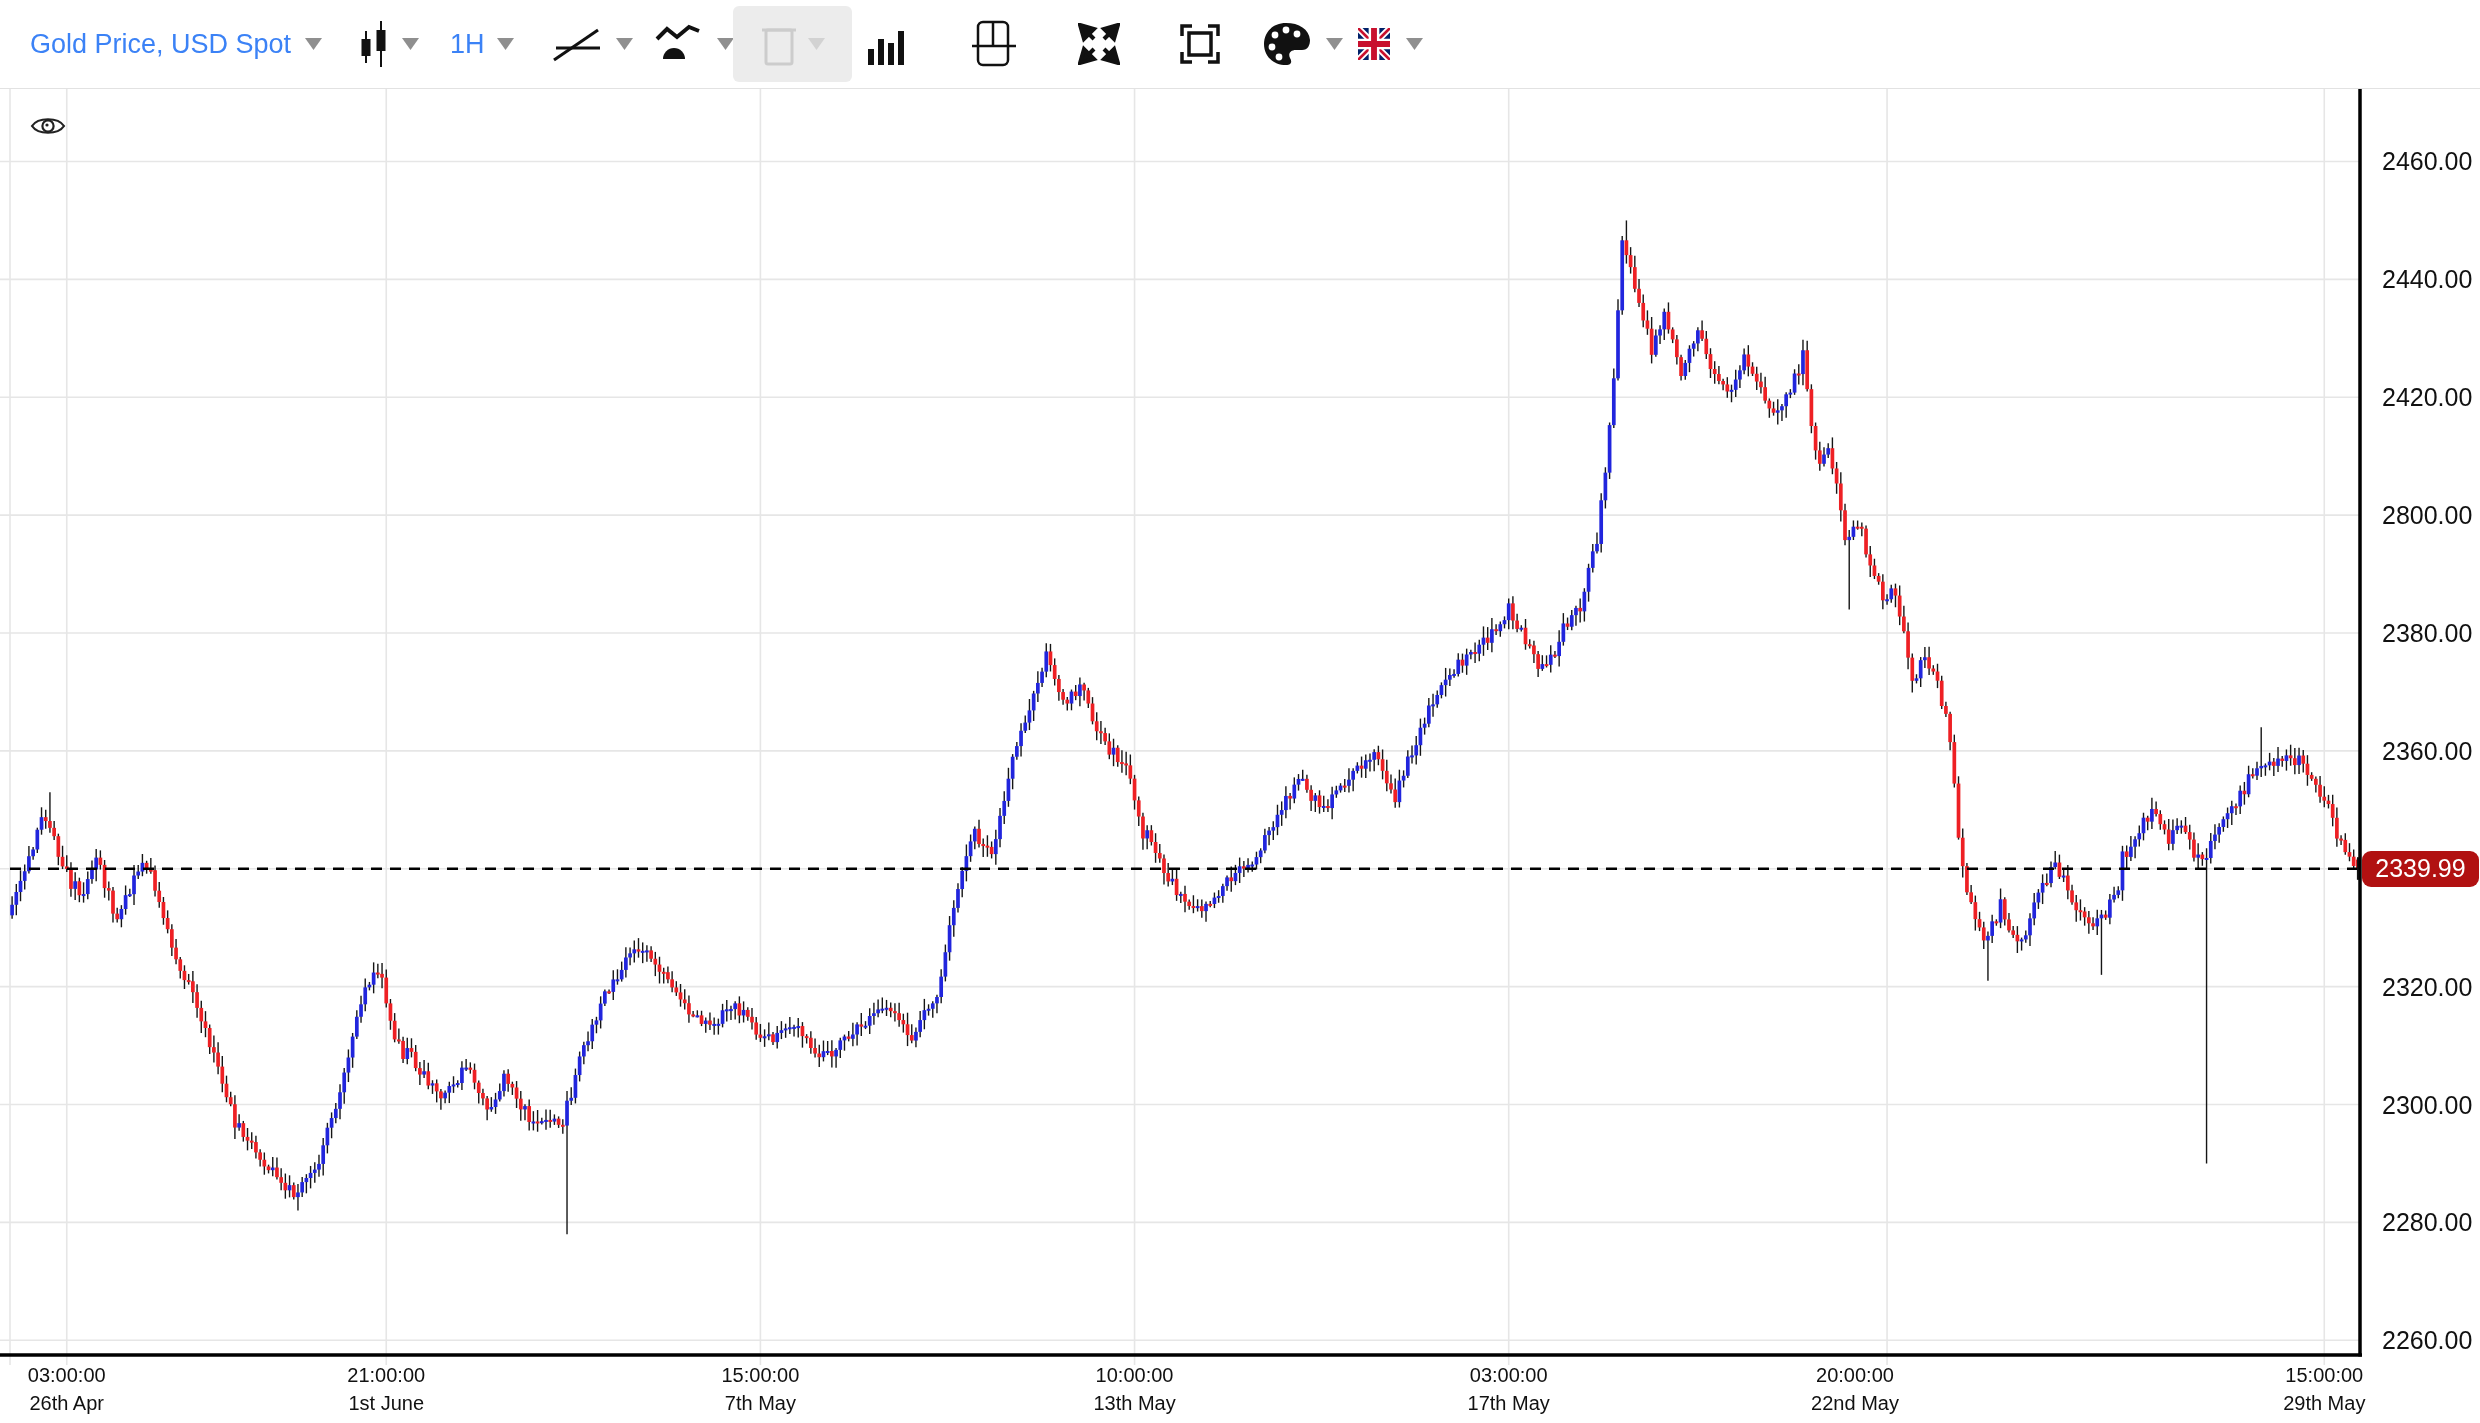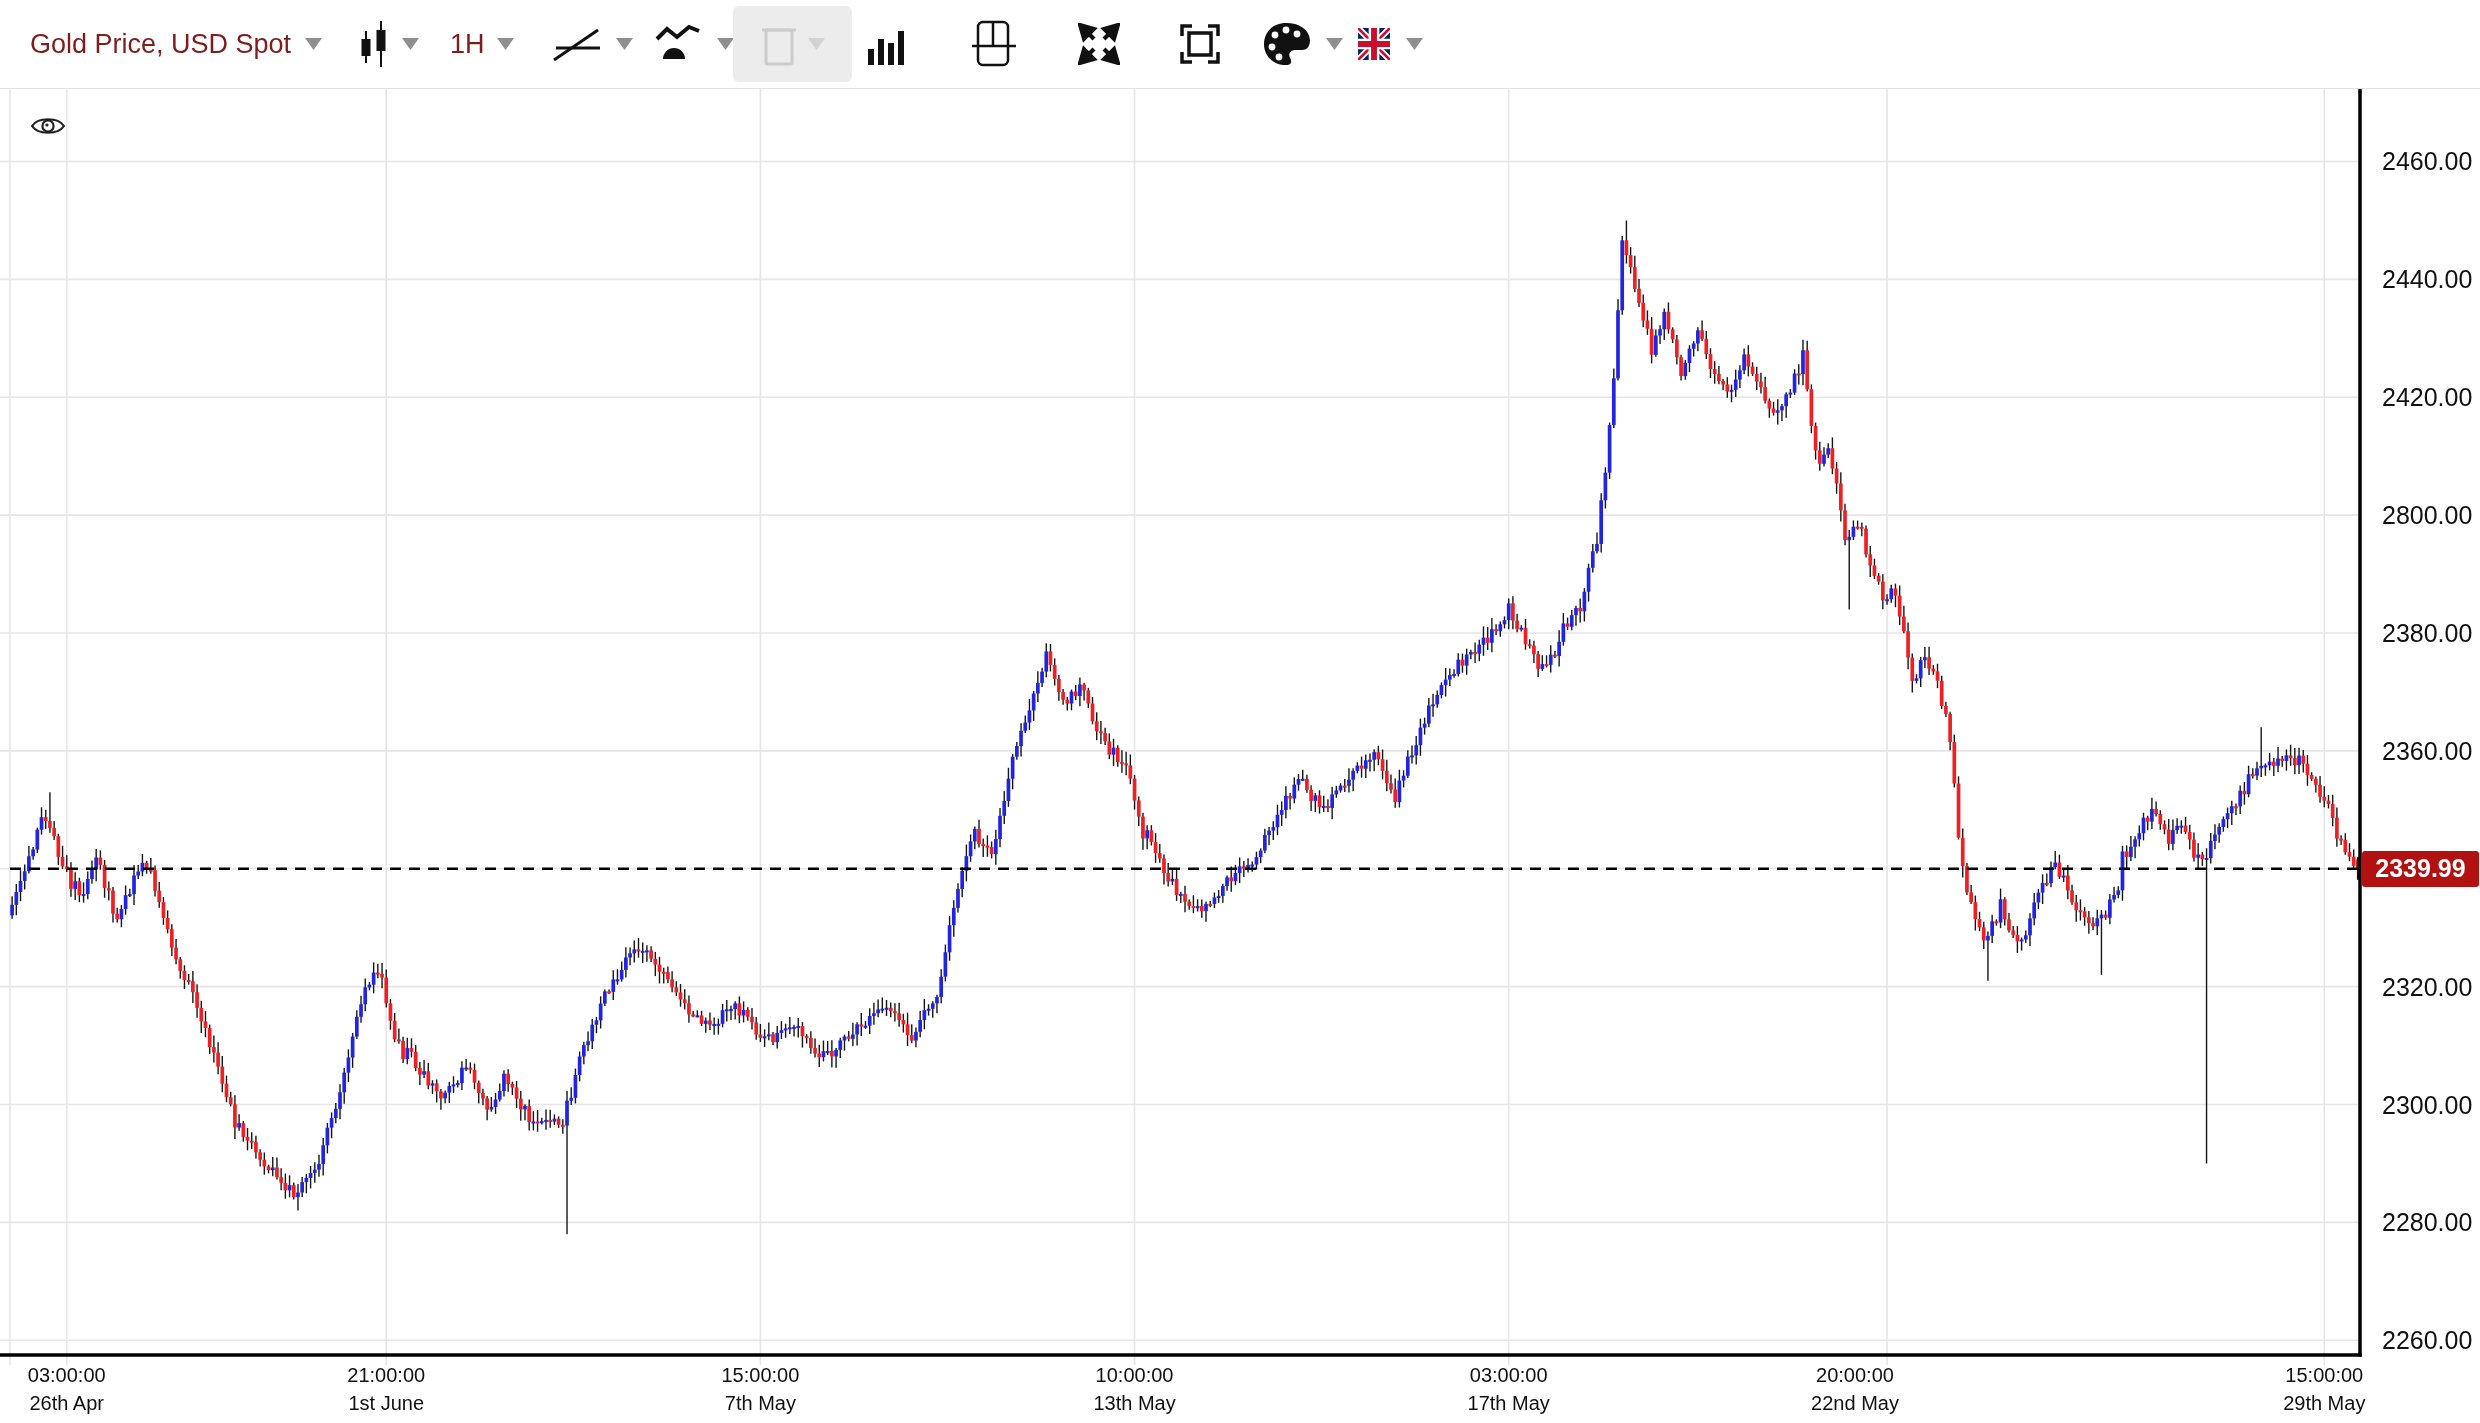--- a/index.html
+++ b/index.html
@@ -2,36 +2,36 @@
 <html><head>
 <meta charset="utf-8">
 <style>
   html,body{margin:0;padding:0;background:#fff;}
   #app{position:relative;width:2480px;height:1423px;background:#fff;overflow:hidden;
        font-family:"Liberation Sans", sans-serif;color:#1a1a1a;}
   
   #toolbar{position:absolute;left:0;top:0;width:2480px;height:88px;background:#fff;
            border-bottom:1px solid #e2e2e2;}
   .tb{position:absolute;top:0;height:88px;display:flex;align-items:center;cursor:pointer;}
-  .tb-label{font-size:27px;color:#7f1d1d;white-space:nowrap;}
+  .tb-label{font-size:27px;color:#3b82f6;white-space:nowrap;}
   .dd-tri{width:17px;height:12px;}
   
   #del-btn{position:absolute;left:733px;top:6px;width:119px;height:76px;background:#ececec;
            border-radius:6px;display:flex;align-items:center;justify-content:center;gap:10px;}
   
   #chart-wrap{position:absolute;left:0;top:89px;width:2480px;height:1334px;background:#fff;}
   #chart-svg{position:absolute;left:0;top:0;}
   #chart-title-row{position:absolute;left:30px;top:24px;display:flex;align-items:center;gap:12px;}
   #chart-title-row .t{font-size:24px;color:#111;white-space:nowrap;}
   
   .ylab{position:absolute;left:2382px;font-size:25px;color:#111;transform:translateY(-50%);}
   
   #price-marker{position:absolute;left:2362px;top:762px;width:117px;height:36px;background:#b11111;
-                border-radius:3px;color:#fff;font-size:25px;display:flex;align-items:center;
-                justify-content:center;font-weight:bold;}
+                border-radius:9px;color:#fff;font-size:25px;display:flex;align-items:center;
+                justify-content:center;}
   
   .xlab{position:absolute;top:1272px;transform:translateX(-50%);text-align:center;
         font-size:20px;line-height:28px;color:#111;white-space:nowrap;}
 </style>
 </head>
 <body>
 
 <div id="app">
 
   <div id="toolbar">

